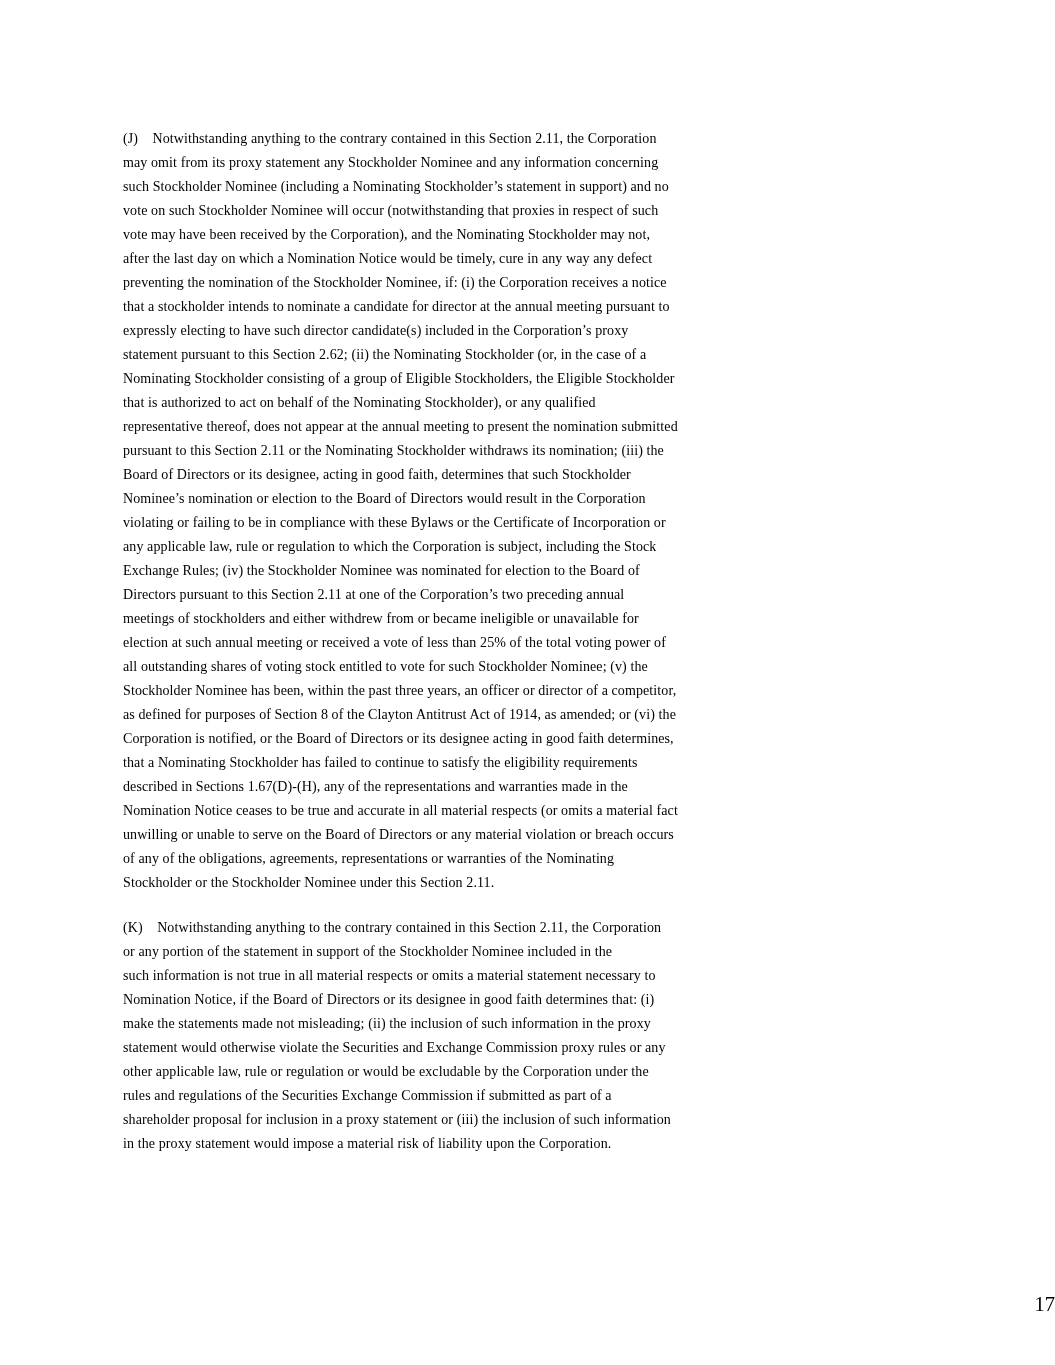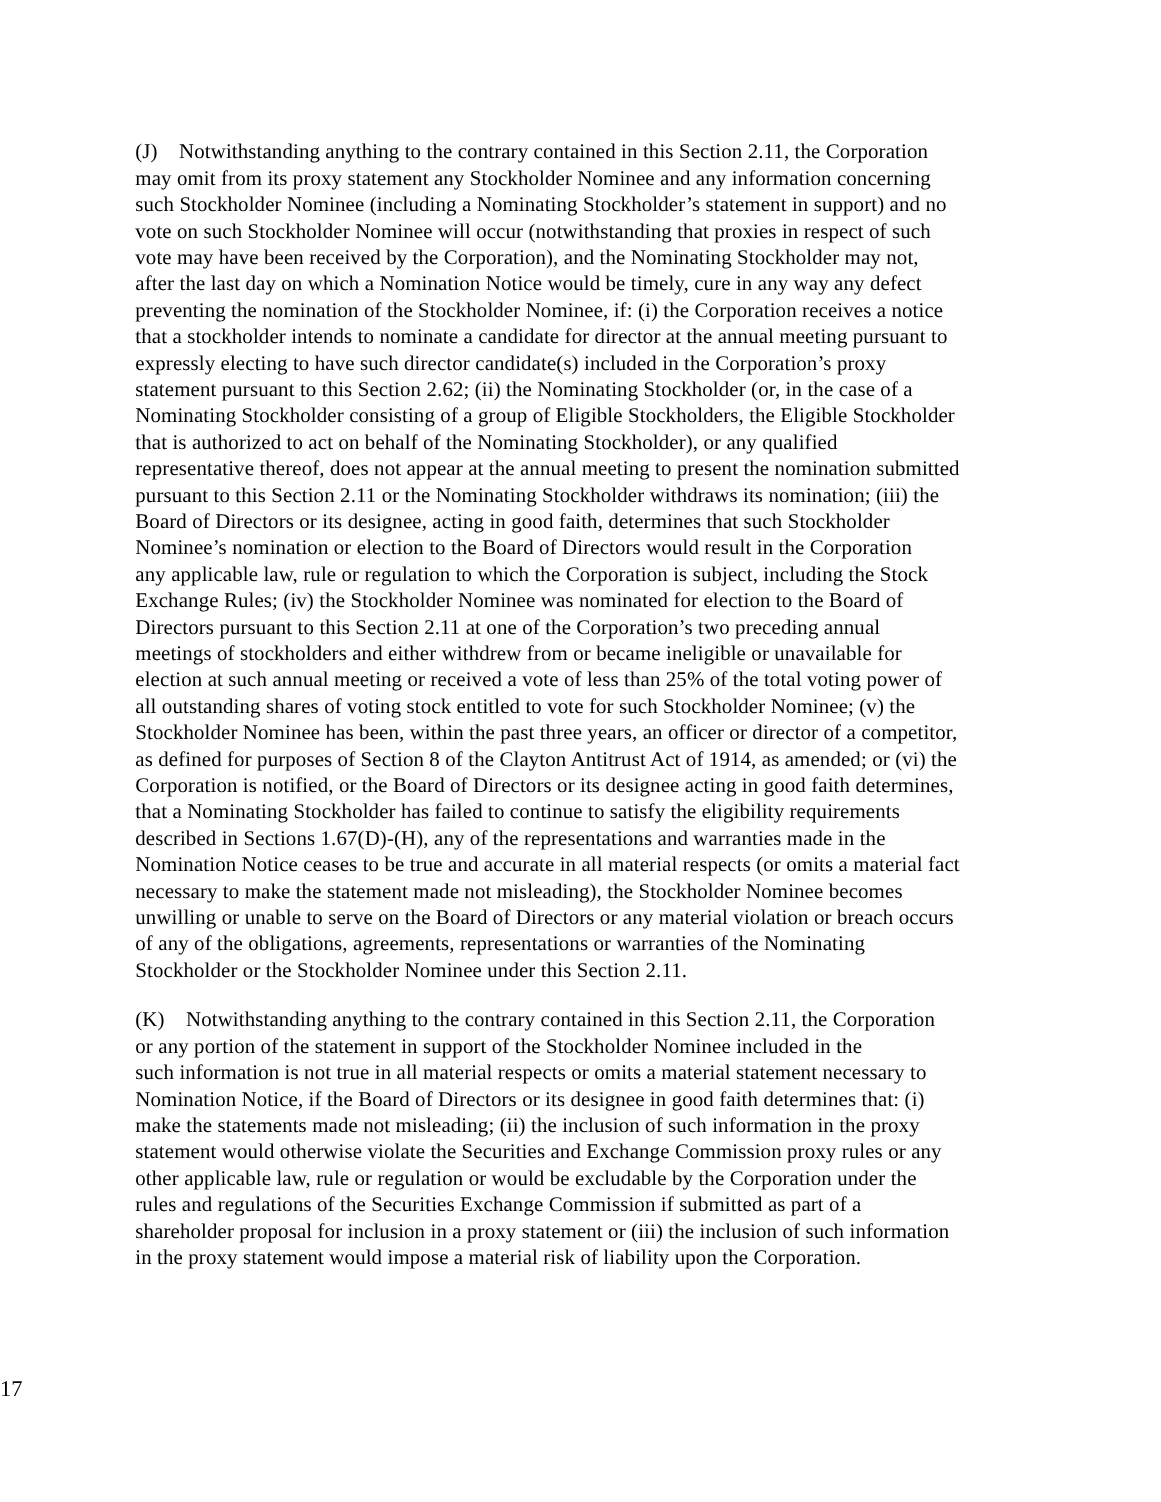--- a/index.html
+++ b/index.html
@@ -21,30 +21,30 @@
     left: 123px;
     top: 127px;
     width: 832px;
   }
   .paragraph { }
   .paragraph + .paragraph {
     margin-top: 21px;
   }
   .line {
     white-space: pre;
-    font-size: 19px;
+    font-size: 14px;
     line-height: 24px;
     letter-spacing: 0.1px;
   }
   .page-number {
     position: absolute;
-    top: 1251px;
+    top: 1292px;
     left: 0;
     width: 100%;
-    text-align: left;
+    text-align: right;
     font-size: 20.5px;
     line-height: 24px;
   }
 </style>
 </head>
 <body>
 
 <div class="sheet">
   <div class="content">
     <div class="paragraph">
@@ -57,33 +57,33 @@
         <div class="line">preventing the nomination of the Stockholder Nominee, if: (i) the Corporation receives a notice</div>
         <div class="line">that a stockholder intends to nominate a candidate for director at the annual meeting pursuant to</div>
         <div class="line">expressly electing to have such director candidate(s) included in the Corporation’s proxy</div>
         <div class="line">statement pursuant to this Section 2.62; (ii) the Nominating Stockholder (or, in the case of a</div>
         <div class="line">Nominating Stockholder consisting of a group of Eligible Stockholders, the Eligible Stockholder</div>
         <div class="line">that is authorized to act on behalf of the Nominating Stockholder), or any qualified</div>
         <div class="line">representative thereof, does not appear at the annual meeting to present the nomination submitted</div>
         <div class="line">pursuant to this Section 2.11 or the Nominating Stockholder withdraws its nomination; (iii) the</div>
         <div class="line">Board of Directors or its designee, acting in good faith, determines that such Stockholder</div>
         <div class="line">Nominee’s nomination or election to the Board of Directors would result in the Corporation</div>
+        <div class="line">violating or failing to be in compliance with these Bylaws or the Certificate of Incorporation or</div>
         <div class="line">any applicable law, rule or regulation to which the Corporation is subject, including the Stock</div>
         <div class="line">Exchange Rules; (iv) the Stockholder Nominee was nominated for election to the Board of</div>
         <div class="line">Directors pursuant to this Section 2.11 at one of the Corporation’s two preceding annual</div>
         <div class="line">meetings of stockholders and either withdrew from or became ineligible or unavailable for</div>
         <div class="line">election at such annual meeting or received a vote of less than 25% of the total voting power of</div>
         <div class="line">all outstanding shares of voting stock entitled to vote for such Stockholder Nominee; (v) the</div>
         <div class="line">Stockholder Nominee has been, within the past three years, an officer or director of a competitor,</div>
         <div class="line">as defined for purposes of Section 8 of the Clayton Antitrust Act of 1914, as amended; or (vi) the</div>
         <div class="line">Corporation is notified, or the Board of Directors or its designee acting in good faith determines,</div>
         <div class="line">that a Nominating Stockholder has failed to continue to satisfy the eligibility requirements</div>
         <div class="line">described in Sections 1.67(D)-(H), any of the representations and warranties made in the</div>
         <div class="line">Nomination Notice ceases to be true and accurate in all material respects (or omits a material fact</div>
-        <div class="line">necessary to make the statement made not misleading), the Stockholder Nominee becomes</div>
         <div class="line">unwilling or unable to serve on the Board of Directors or any material violation or breach occurs</div>
         <div class="line">of any of the obligations, agreements, representations or warranties of the Nominating</div>
         <div class="line">Stockholder or the Stockholder Nominee under this Section 2.11.</div>
       </div>
     <div class="paragraph">
         <div class="line">(K)    Notwithstanding anything to the contrary contained in this Section 2.11, the Corporation</div>
         <div class="line">or any portion of the statement in support of the Stockholder Nominee included in the</div>
         <div class="line">such information is not true in all material respects or omits a material statement necessary to</div>
         <div class="line">Nomination Notice, if the Board of Directors or its designee in good faith determines that: (i)</div>
         <div class="line">make the statements made not misleading; (ii) the inclusion of such information in the proxy</div>

